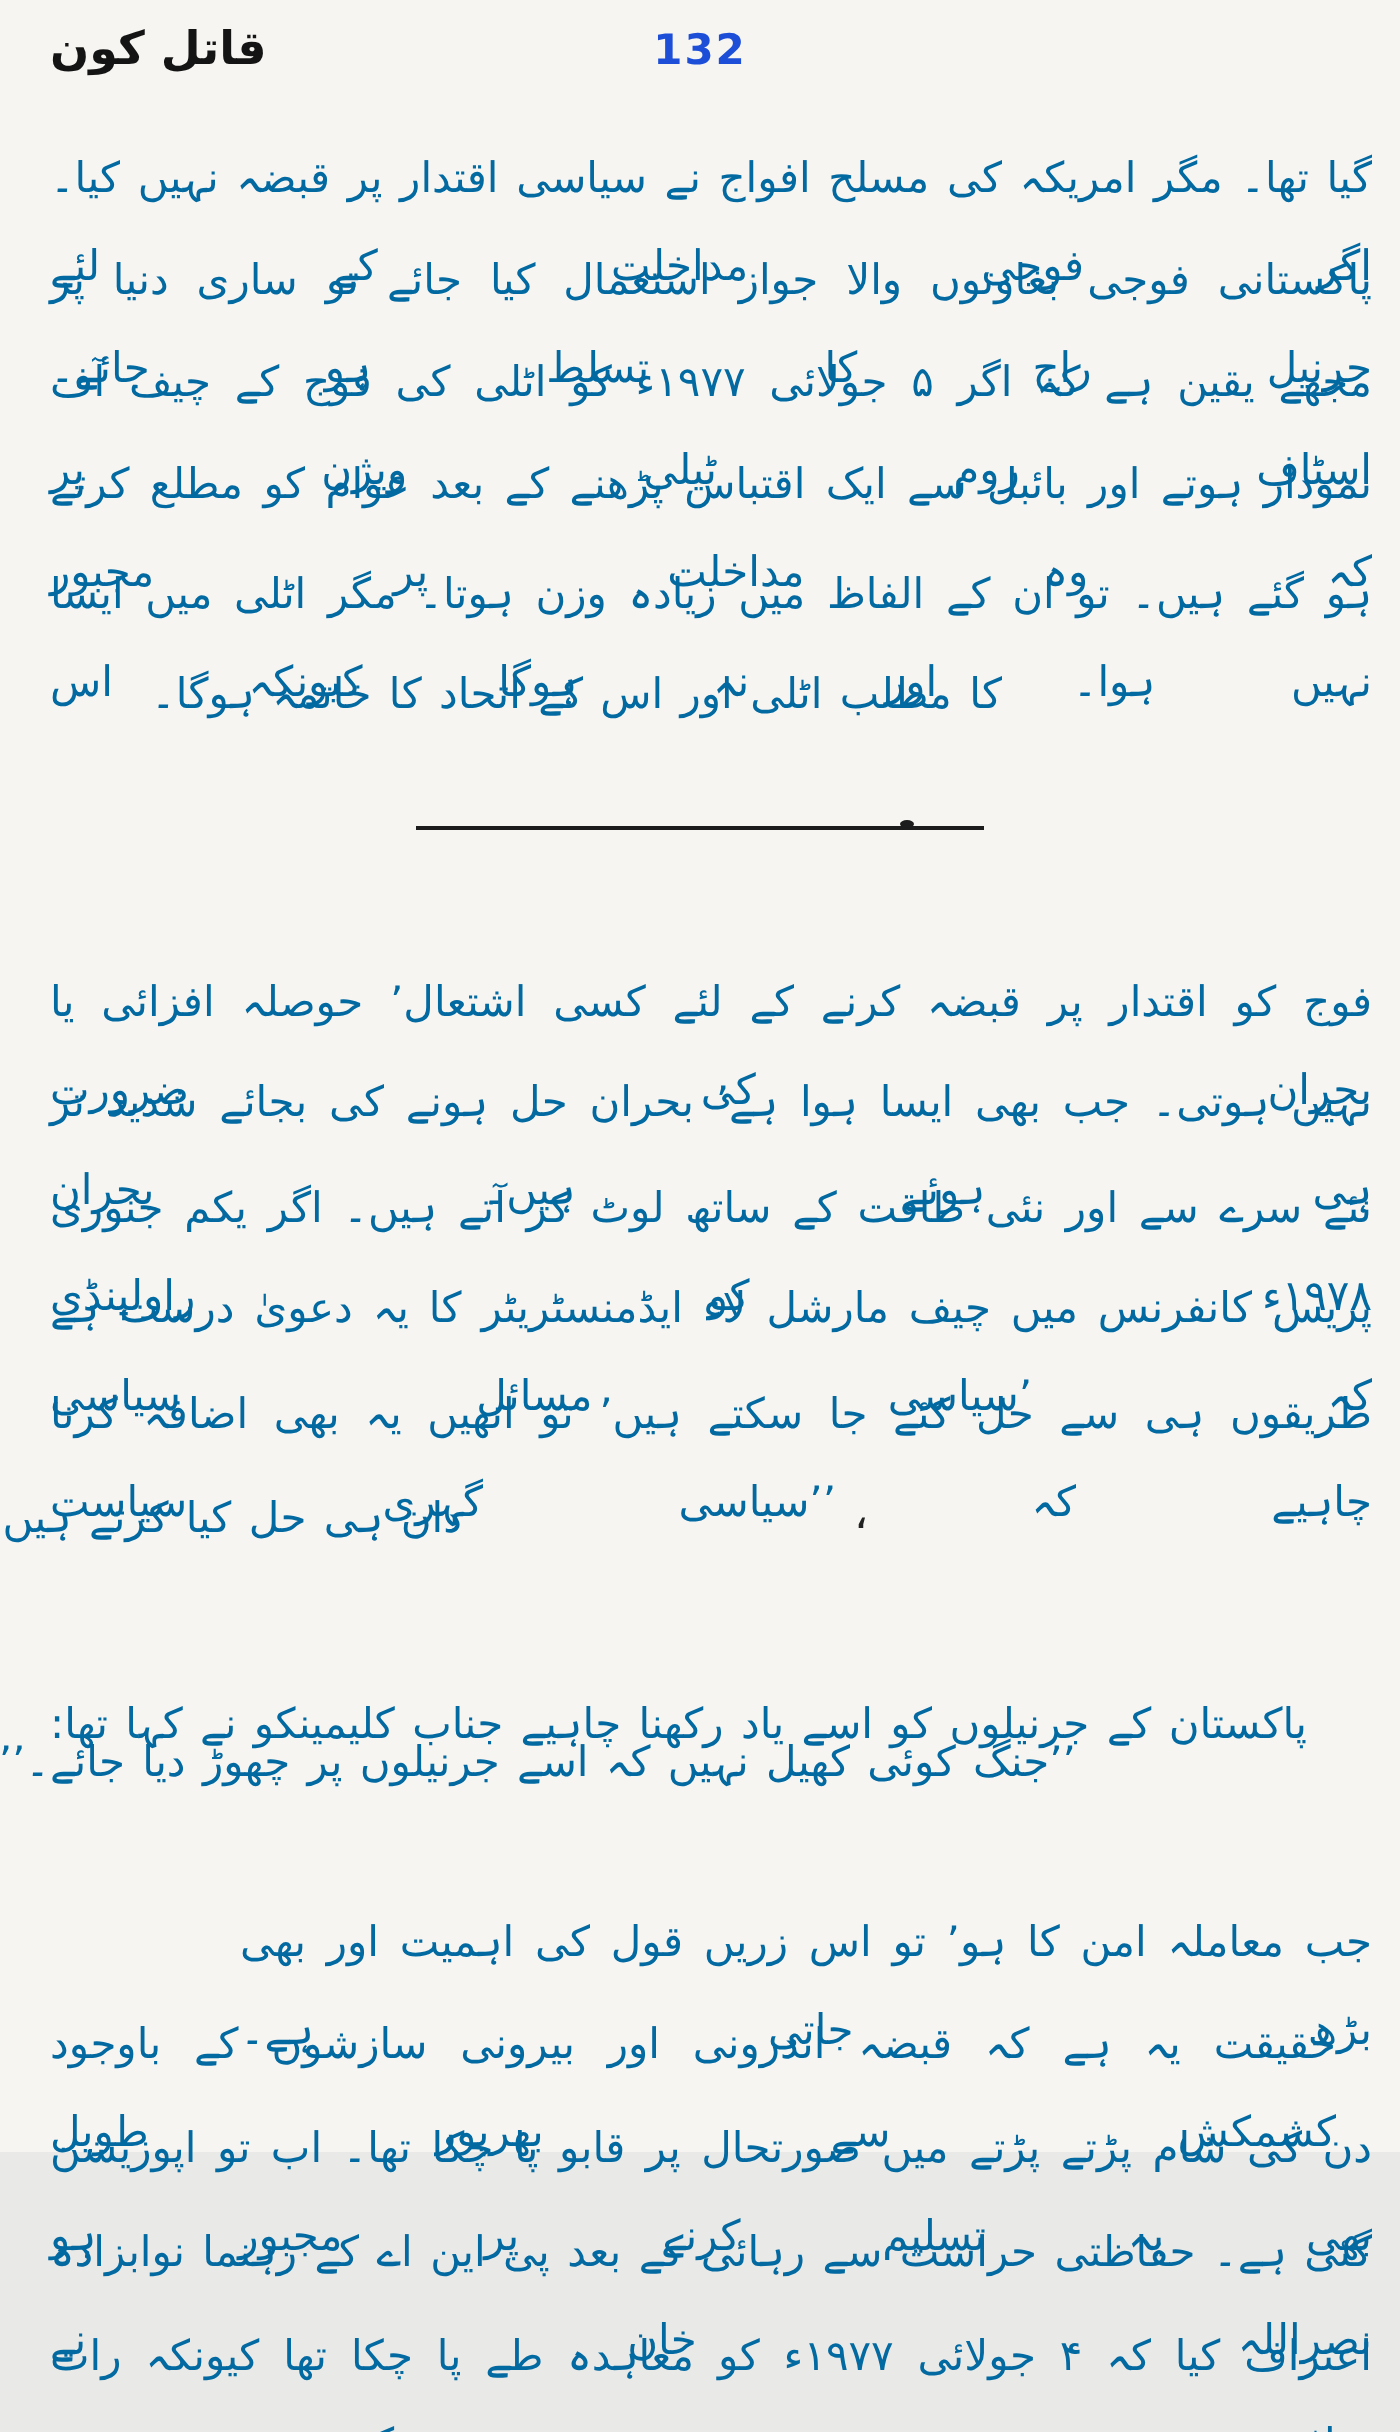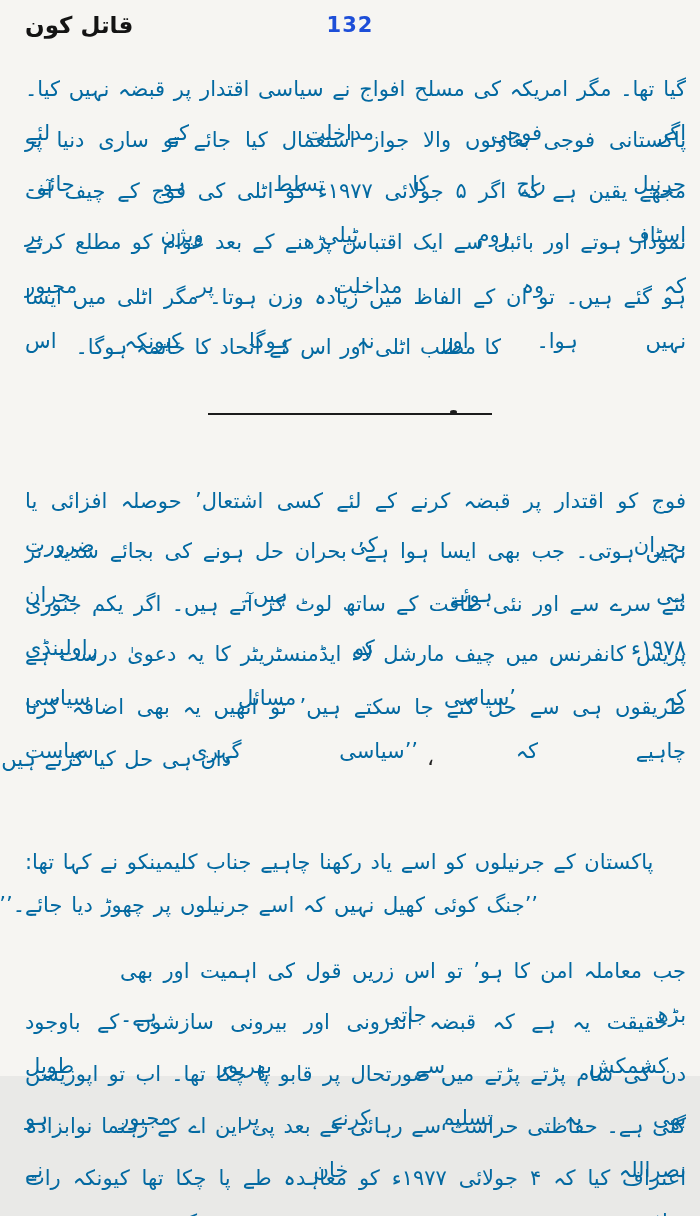--- a/index.html
+++ b/index.html
@@ -94,21 +94,21 @@
       <div class="tline v-full" style="top: 220px;">نمودار ہوتے اور بائبل سے ایک اقتباس پڑھنے کے بعد عوام کو مطلع کرتے کہ وہ مداخلت پر مجبور</div>
       <div class="tline v-full" style="top: 275px;">ہو گئے ہیں۔ تو ان کے الفاظ میں زیادہ وزن ہوتا۔ مگر اٹلی میں ایسا نہیں ہوا۔ اور نہ ہوگا کیونکہ اس</div>
       <div class="tline v-tail-left" style="top: 325px;">کا مطلب اٹلی اور اس کے اتحاد کا خاتمہ ہوگا۔</div>
       <div class="tline v-full" style="top: 479px;">فوج کو اقتدار پر قبضہ کرنے کے لئے کسی اشتعال’ حوصلہ افزائی یا بحران کی ضرورت</div>
       <div class="tline v-full" style="top: 529px;">نہیں ہوتی۔ جب بھی ایسا ہوا ہے’ بحران حل ہونے کی بجائے شدید تر ہی ہوئے ہیں۔ بحران</div>
       <div class="tline v-full" style="top: 582px;">نئے سرے سے اور نئی طاقت کے ساتھ لوٹ کر آتے ہیں۔ اگر یکم جنوری ۱۹۷۸ء کو راولپنڈی</div>
       <div class="tline v-full" style="top: 632px;">پریس کانفرنس میں چیف مارشل لاء ایڈمنسٹریٹر کا یہ دعویٰ درست ہے کہ ’سیاسی مسائل سیاسی</div>
       <div class="tline v-full" style="top: 685px;">طریقوں ہی سے حل کئے جا سکتے ہیں’ تو انھیں یہ بھی اضافہ کرنا چاہیے کہ ’’سیاسی گہری سیاست</div>
       <div class="tline v-tail-far-left" style="top: 737px;">دان ہی حل کیا کرتے ہیں۔’’</div>
       <div class="tline v-natural" style="top: 840px;">پاکستان کے جرنیلوں کو اسے یاد رکھنا چاہیے جناب کلیمینکو نے کہا تھا:</div>
-      <div class="tline v-quote" style="top: 883px;">’’جنگ کوئی کھیل نہیں کہ اسے جرنیلوں پر چھوڑ دیا جائے۔’’</div>
+      <div class="tline v-quote" style="top: 859px;">’’جنگ کوئی کھیل نہیں کہ اسے جرنیلوں پر چھوڑ دیا جائے۔’’</div>
       <div class="tline v-stretch-inset" style="top: 949px;">جب معاملہ امن کا ہو’ تو اس زریں قول کی اہمیت اور بھی بڑھ جاتی ہے۔</div>
       <div class="tline v-para-indent-sm" style="top: 1000px;">حقیقت یہ ہے کہ قبضہ اندرونی اور بیرونی سازشوں کے باوجود کشمکش سے بھرپور طویل</div>
       <div class="tline v-full" style="top: 1052px;">دن کی شام پڑتے پڑتے میں صورتحال پر قابو پا چکا تھا۔ اب تو اپوزیشن بھی یہ تسلیم کرنے پر مجبور ہو</div>
       <div class="tline v-full" style="top: 1104px;">گئی ہے۔ حفاظتی حراست سے رہائی کے بعد پی این اے کے رہنما نوابزادہ نصراللہ خان نے</div>
       <div class="tline v-full" style="top: 1156px;">اعتراف کیا کہ ۴ جولائی ۱۹۷۷ء کو معاہدہ طے پا چکا تھا کیونکہ رات ساڑھے دس بجے تک میں</div>
     </div>
 
   <div class="divider">
     <span class="blot"></span>
   </div>

